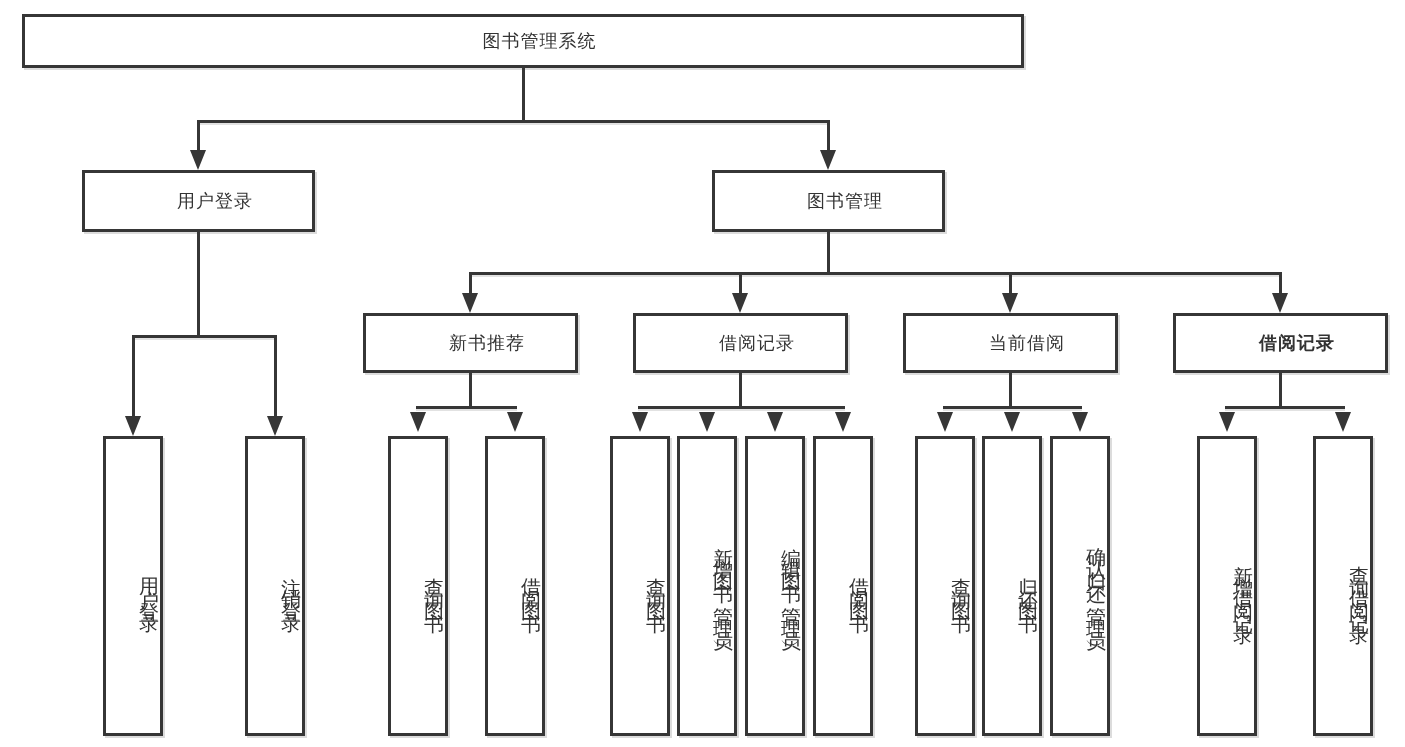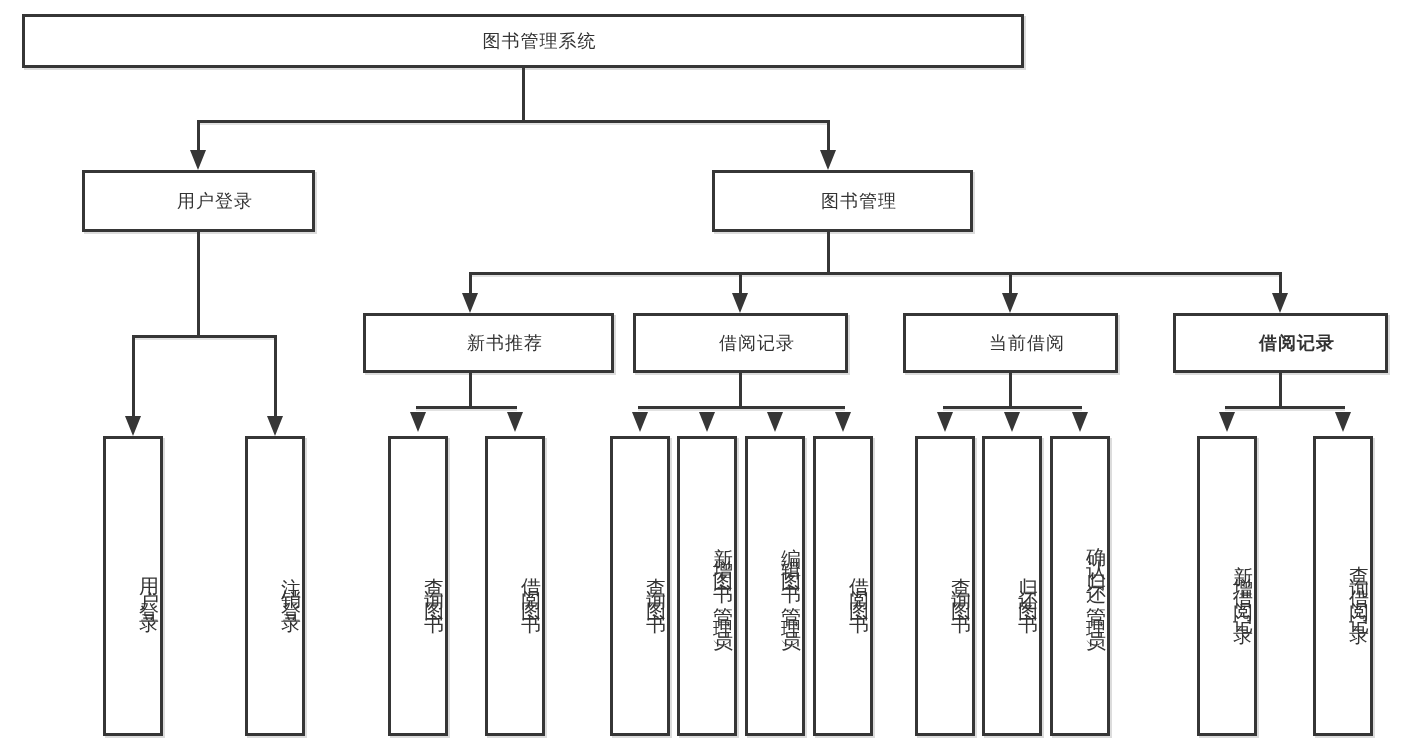--- a/index.html
+++ b/index.html
@@ -105,25 +105,25 @@
   <div class="arrow" style="left:1335px; top:412px;"></div>
 
   <div class="box hbox" style="left:22px; top:14px; width:1002px; height:54px;">
     <span>图书管理系统</span>
   </div>
 
   <div class="box hbox" style="left:82px; top:170px; width:233px; height:62px;">
     <span>用户登录</span>
   </div>
 
-  <div class="box hbox" style="left:712px; top:170px; width:261px; height:62px;">
+  <div class="box hbox" style="left:712px; top:170px; width:233px; height:62px;">
     <span>图书管理</span>
   </div>
 
-  <div class="box hbox" style="left:363px; top:313px; width:251px; height:60px;">
+  <div class="box hbox" style="left:363px; top:313px; width:215px; height:60px;">
     <span>新书推荐</span>
   </div>
 
   <div class="box hbox" style="left:633px; top:313px; width:215px; height:60px;">
     <span>借阅记录</span>
   </div>
 
   <div class="box hbox" style="left:903px; top:313px; width:215px; height:60px;">
     <span>当前借阅</span>
   </div>

